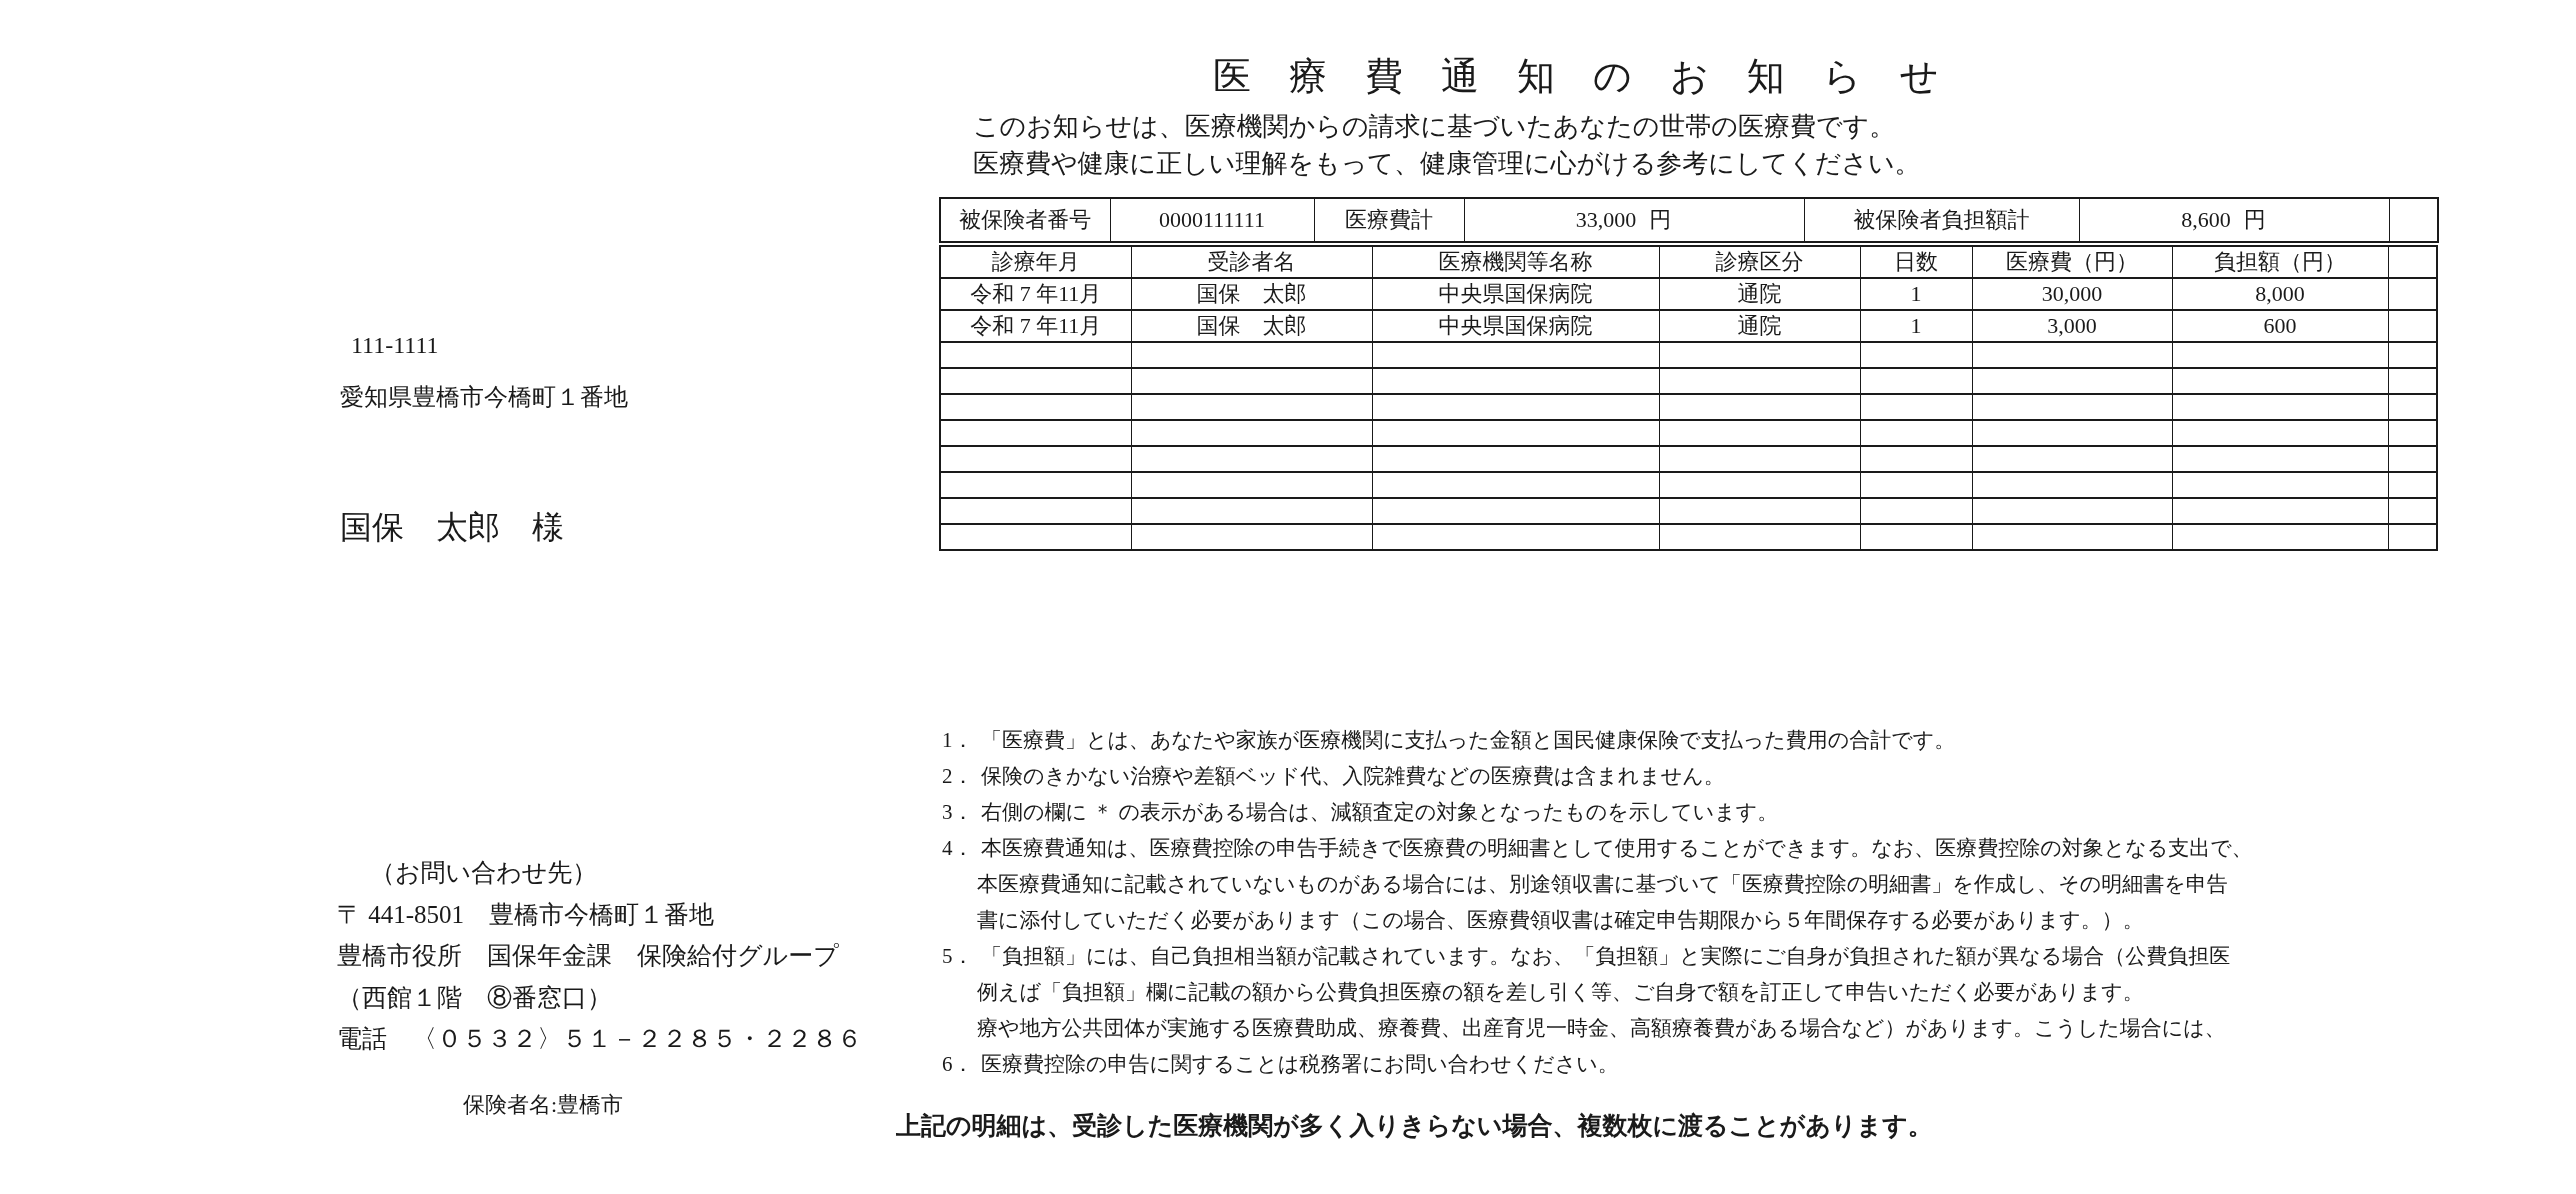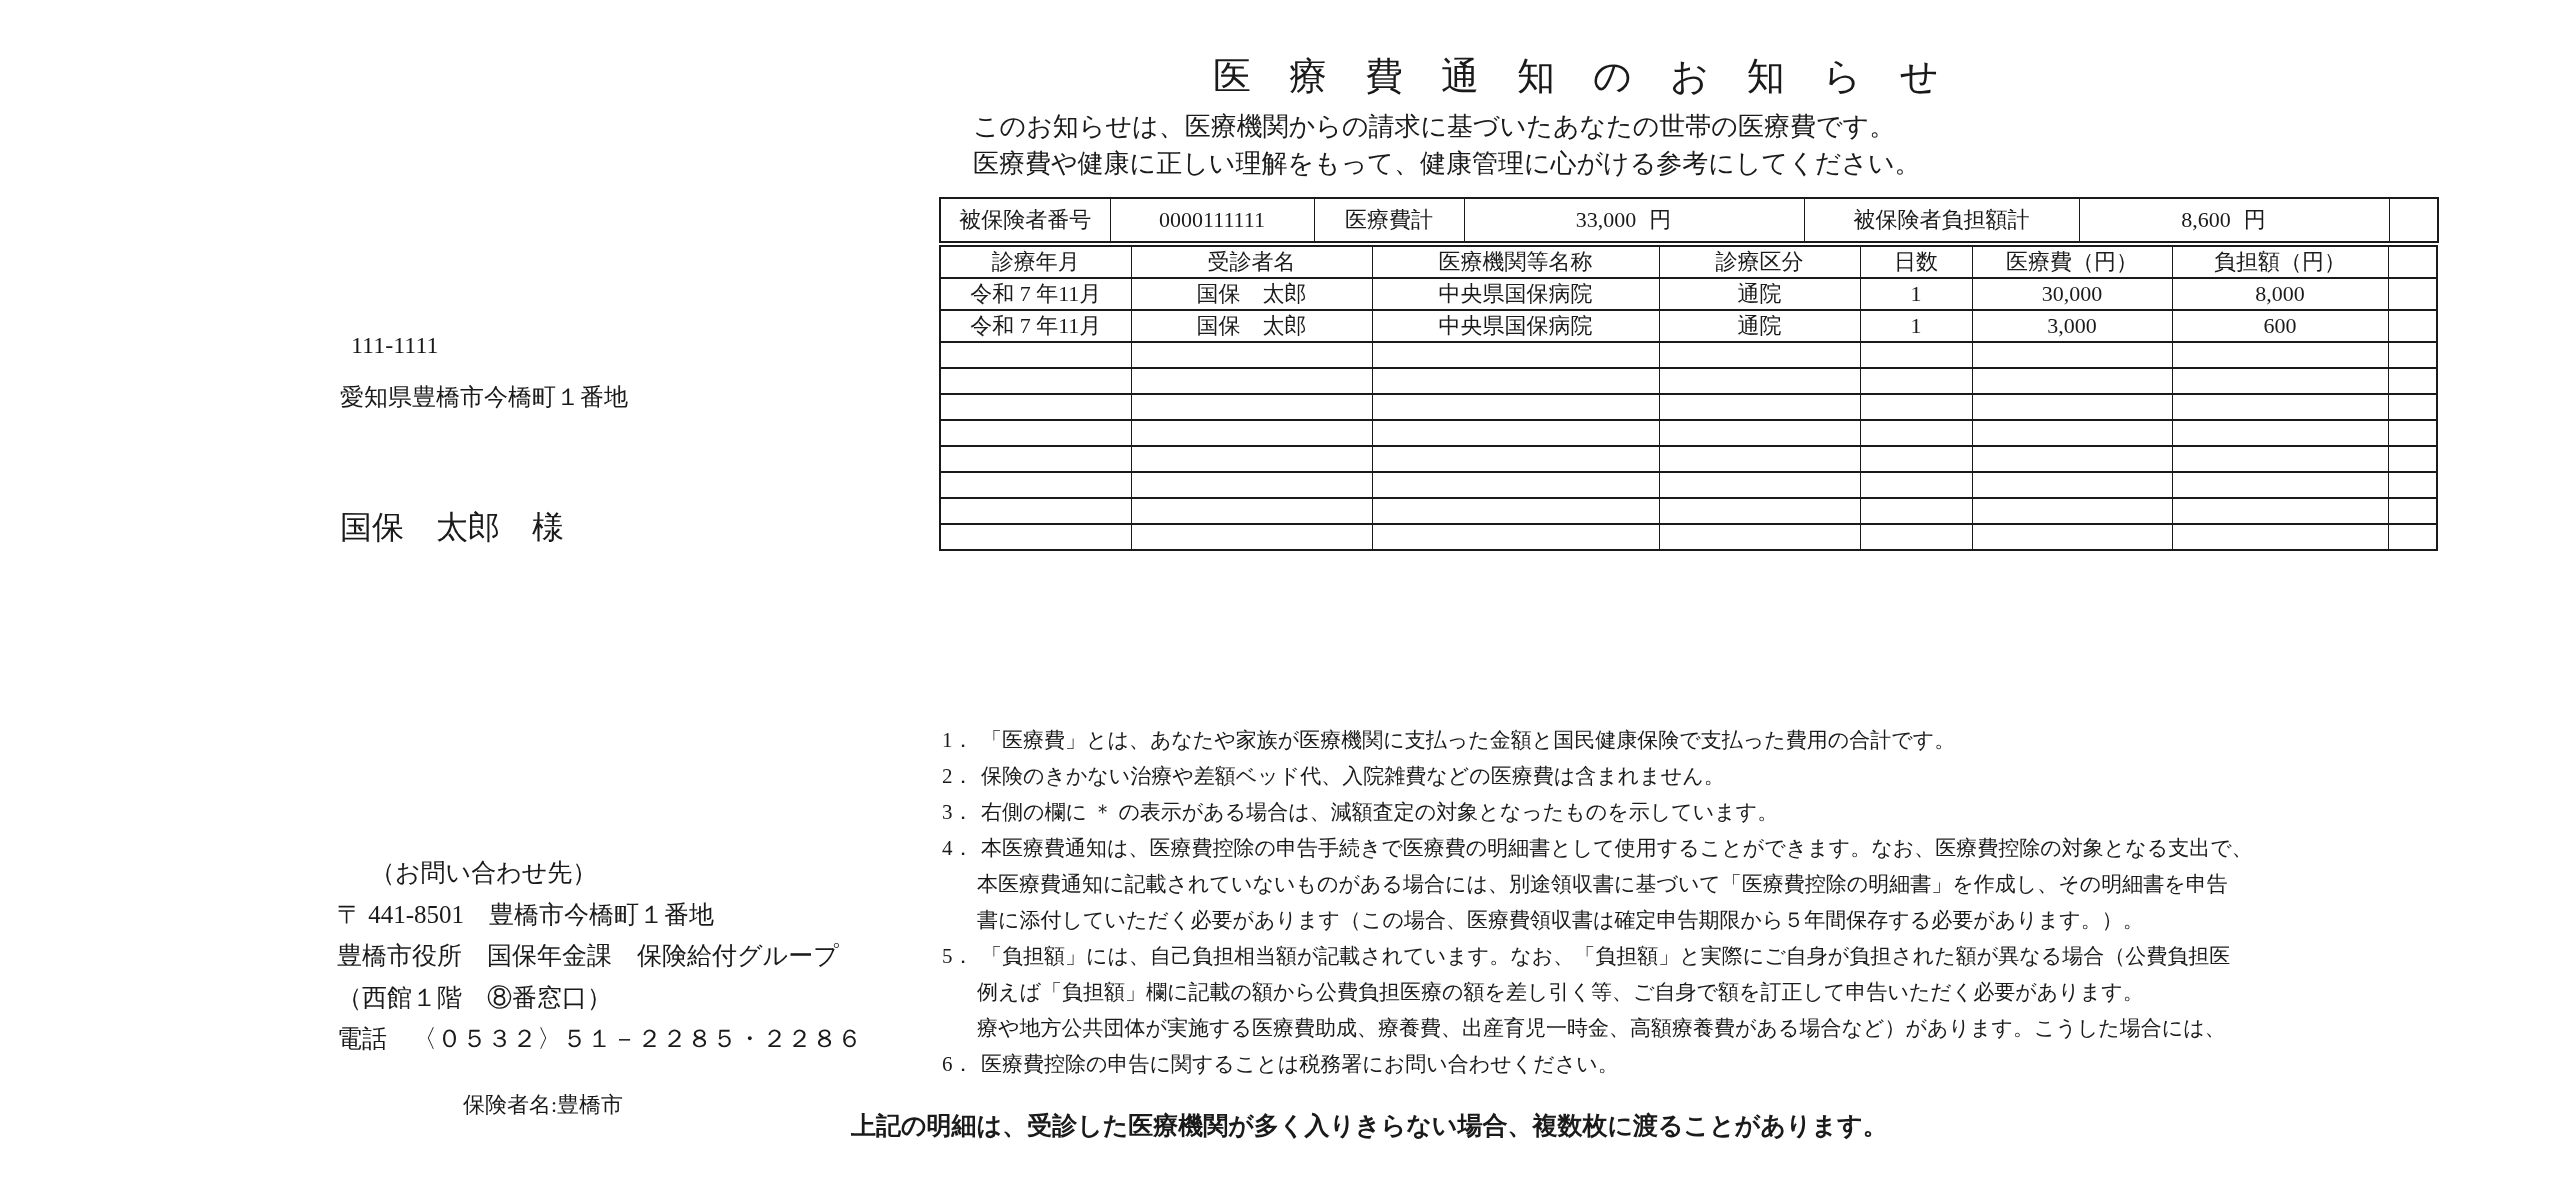--- a/index.html
+++ b/index.html
@@ -90,21 +90,21 @@
     left: 337px; top: 857px;
     font-size: 25px;
     white-space: nowrap;
   }
   .contact > div { margin-bottom: 9.6px; height: 32px; line-height: 32px; }
   .contact-heading { padding-left: 33px; }
   .insurer { left: 463px; top: 1090px; font-size: 22px; white-space: nowrap; }
 
   
   .footer-note {
-    left: 851px; top: 1109px;
+    left: 896px; top: 1109px;
     font-size: 25px;
     font-weight: bold;
     font-family: "Liberation Sans", "DejaVu Sans", sans-serif;
     white-space: nowrap;
   }
 </style>
 </head>
 <body>
 
 <div class="abs doc-title">医　療　費　通　知　の　お　知　ら　せ</div>

